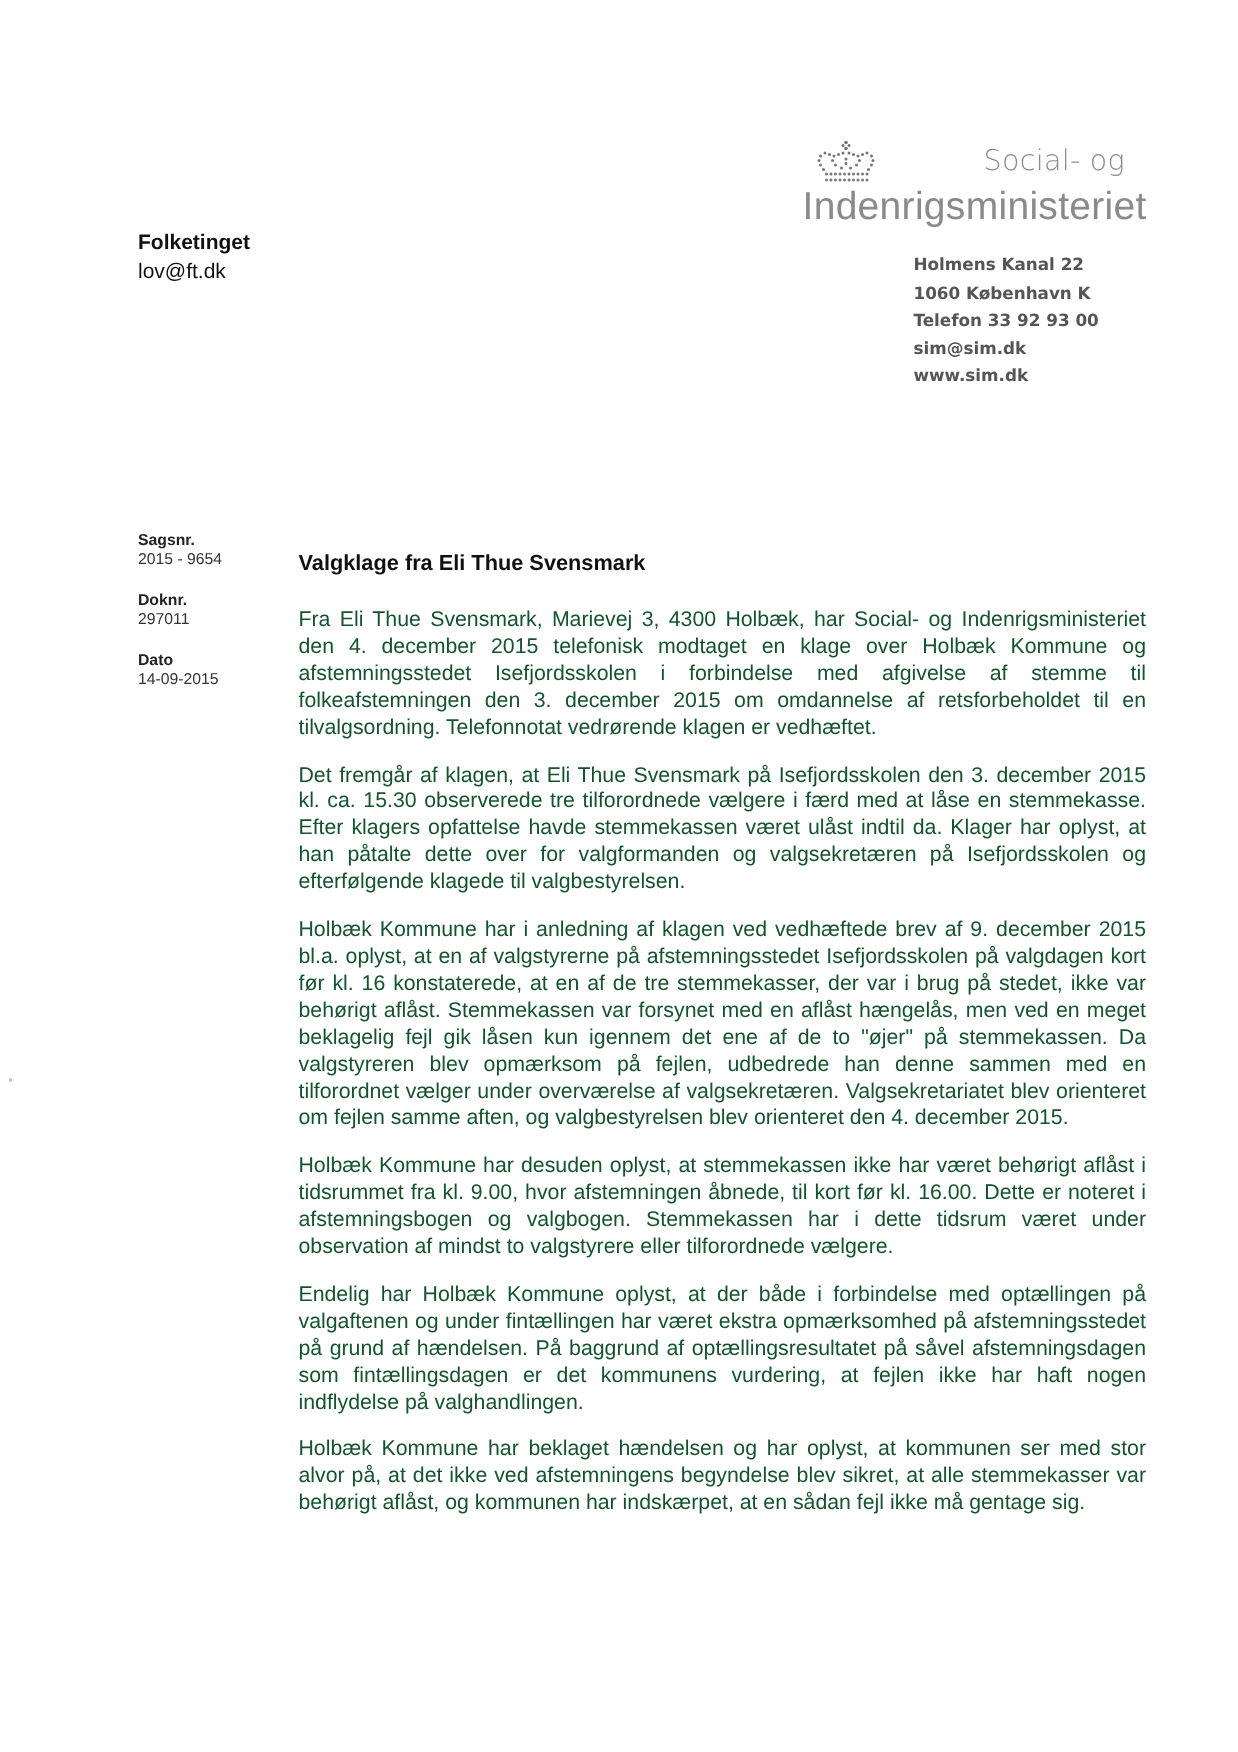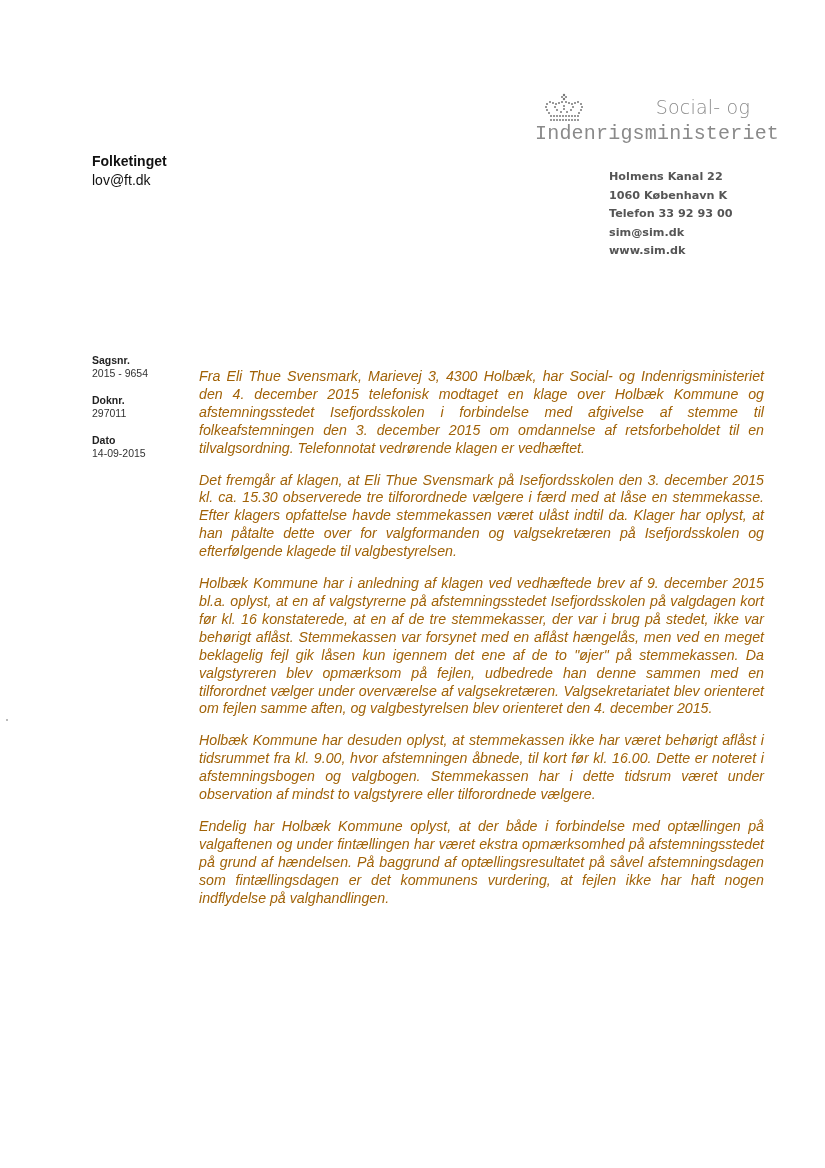--- a/index.html
+++ b/index.html
@@ -1,29 +1,29 @@
 <!DOCTYPE html>
 <html><head>
   <meta charset="utf-8">
   <style>
     html, body { margin: 0; padding: 0; background: #ffffff; }
     body { width: 825px; height: 1168px; position: relative; overflow: hidden; font-family: "Liberation Sans", sans-serif; color: #111; }
     .logo { position: absolute; left: 535px; top: 92px; width: 215px; height: 62px; }
     .logo .crown { position: absolute; left: 4px; top: 0px; width: 50px; height: 36px; }
     .logo .line1 { position: absolute; right: 0; top: 4px; font-family: "DejaVu Sans", sans-serif; font-size: 19px; color: #8a8a8a; letter-spacing: 0.2px; font-weight: 300; }
-    .logo .line2 { position: absolute; left: 0; top: 30px; font-family: Liberation Mono, monospace; font-size: 20px; color: #8a8a8a; letter-spacing: 0.2px; white-space: nowrap; }
+    .logo .line2 { position: absolute; left: 0; top: 30px; font-family: Liberation Sans, sans-serif; font-size: 26px; color: #8a8a8a; letter-spacing: 0.2px; white-space: nowrap; }
     .recipient { position: absolute; left: 92px; top: 152px; font-size: 14px; line-height: 19px; }
     .recipient .name { font-weight: bold; text-align: center; }
     .sender-address { position: absolute; left: 609px; top: 168px; font-family: "DejaVu Sans", sans-serif; font-size: 11.2px; line-height: 18.5px; color: #555; font-weight: bold; }
     .meta { position: absolute; left: 92px; top: 354px; font-size: 10.5px; }
     .meta .label { font-weight: bold; color: #222; line-height: 13px; }
     .meta .value { color: #333; line-height: 13px; margin-bottom: 14px; }
     .content { position: absolute; left: 199px; top: 368px; width: 565px; }
     .content h1 { font-size: 14.5px; font-weight: bold; margin: 0 0 21px 0; }
-    .content p { font-size: 14.2px; line-height: 17.9px; margin: 0 0 14px 0; text-align: justify; color: #a16207; font-style: italic; }
+    .content p { font-size: 14.2px; line-height: 17.9px; margin: 0 0 14px 0; text-align: justify; color: #14532d; }
     .edge-dot { position: absolute; left: 6px; top: 719px; width: 2px; height: 2px; background: #bbb; }
   </style>
 </head>
 <body>
 
 <div class="logo">
   <svg class="crown" viewBox="0 0 50 36" width="50" height="36">
     <g fill="#777">
       <circle cx="25" cy="3" r="1.2"></circle>
         <circle cx="23" cy="5" r="1"></circle>
@@ -97,20 +97,22 @@
 <div class="meta">
   <div class="label">Sagsnr.</div>
   <div class="value">2015 - 9654</div>
   <div class="label">Doknr.</div>
   <div class="value">297011</div>
   <div class="label">Dato</div>
   <div class="value">14-09-2015</div>
 </div>
 
 <div class="content">
+  <h1>Valgklage fra Eli Thue Svensmark</h1>
   <p>Fra Eli Thue Svensmark, Marievej 3, 4300 Holbæk, har Social- og Indenrigsministeriet den 4. december 2015 telefonisk modtaget en klage over Holbæk Kommune og afstemningsstedet Isefjordsskolen i forbindelse med afgivelse af stemme til folkeafstemningen den 3. december 2015 om omdannelse af retsforbeholdet til en tilvalgsordning. Telefonnotat vedrørende klagen er vedhæftet.</p>
   <p>Det fremgår af klagen, at Eli Thue Svensmark på Isefjordsskolen den 3. december 2015 kl. ca. 15.30 observerede tre tilforordnede vælgere i færd med at låse en stemmekasse. Efter klagers opfattelse havde stemmekassen været ulåst indtil da. Klager har oplyst, at han påtalte dette over for valgformanden og valgsekretæren på Isefjordsskolen og efterfølgende klagede til valgbestyrelsen.</p>
   <p>Holbæk Kommune har i anledning af klagen ved vedhæftede brev af 9. december 2015 bl.a. oplyst, at en af valgstyrerne på afstemningsstedet Isefjordsskolen på valgdagen kort før kl. 16 konstaterede, at en af de tre stemmekasser, der var i brug på stedet, ikke var behørigt aflåst. Stemmekassen var forsynet med en aflåst hængelås, men ved en meget beklagelig fejl gik låsen kun igennem det ene af de to "øjer" på stemmekassen. Da valgstyreren blev opmærksom på fejlen, udbedrede han denne sammen med en tilforordnet vælger under overværelse af valgsekretæren. Valgsekretariatet blev orienteret om fejlen samme aften, og valgbestyrelsen blev orienteret den 4. december 2015.</p>
   <p>Holbæk Kommune har desuden oplyst, at stemmekassen ikke har været behørigt aflåst i tidsrummet fra kl. 9.00, hvor afstemningen åbnede, til kort før kl. 16.00. Dette er noteret i afstemningsbogen og valgbogen. Stemmekassen har i dette tidsrum været under observation af mindst to valgstyrere eller tilforordnede vælgere.</p>
   <p>Endelig har Holbæk Kommune oplyst, at der både i forbindelse med optællingen på valgaftenen og under fintællingen har været ekstra opmærksomhed på afstemningsstedet på grund af hændelsen. På baggrund af optællingsresultatet på såvel afstemningsdagen som fintællingsdagen er det kommunens vurdering, at fejlen ikke har haft nogen indflydelse på valghandlingen.</p>
+  <p>Holbæk Kommune har beklaget hændelsen og har oplyst, at kommunen ser med stor alvor på, at det ikke ved afstemningens begyndelse blev sikret, at alle stemmekasser var behørigt aflåst, og kommunen har indskærpet, at en sådan fejl ikke må gentage sig.</p>
 </div>
 
 <div class="edge-dot"></div>
 
 </body></html>

